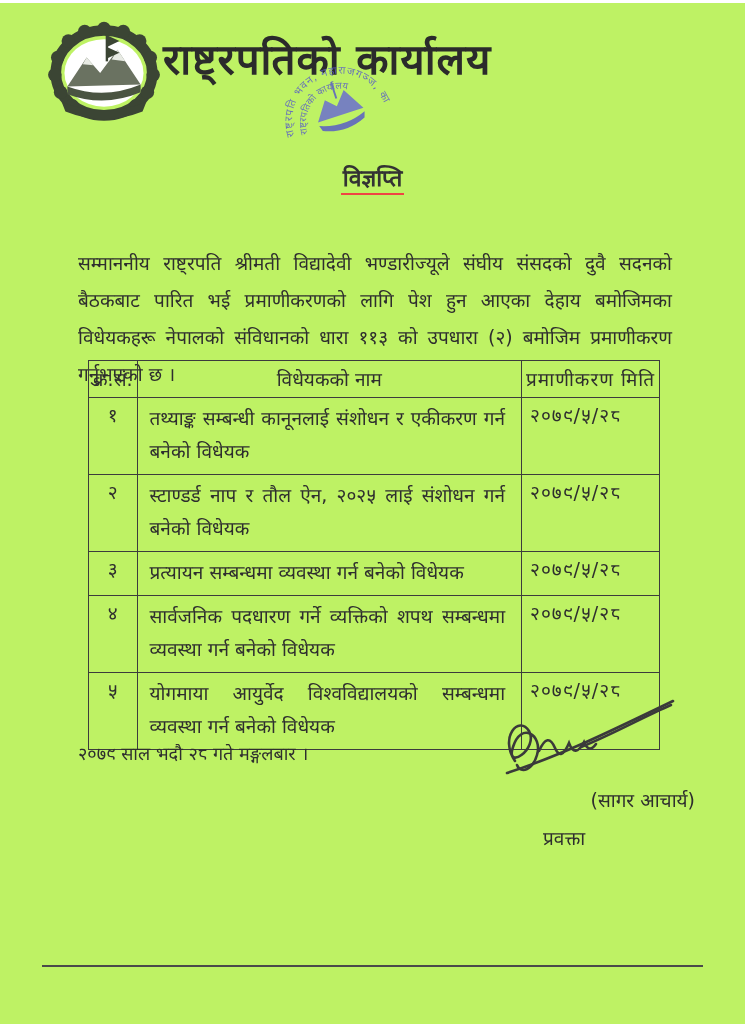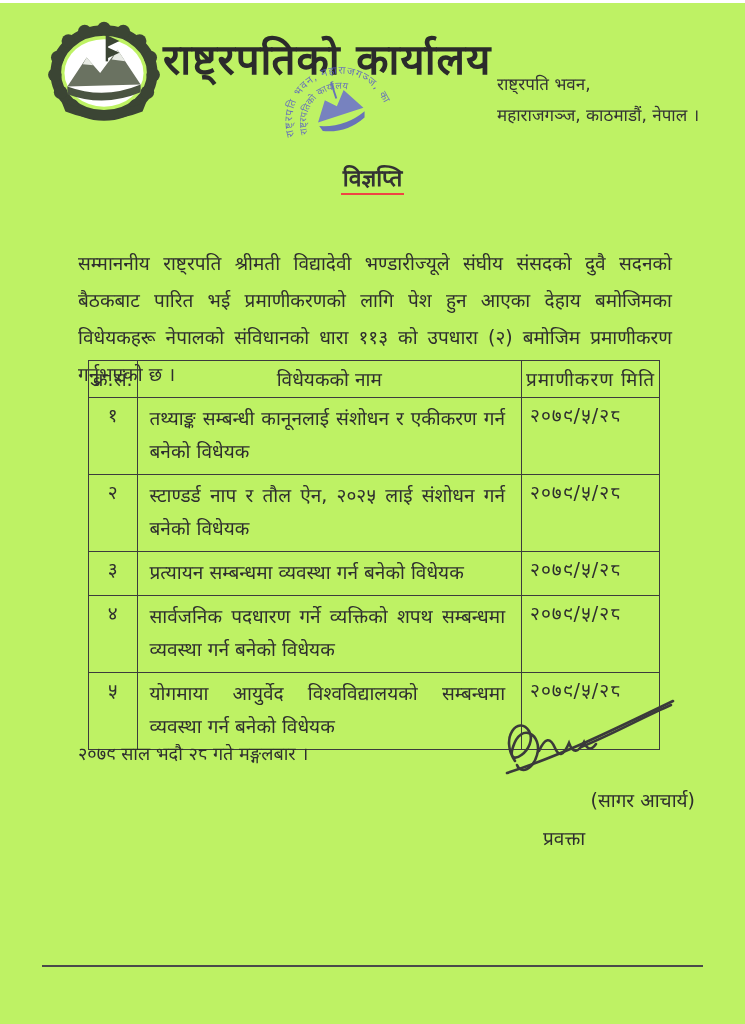--- a/index.html
+++ b/index.html
@@ -170,24 +170,20 @@
       <textPath href="#arcOuter">राष्ट्रपति भवन, महाराजगञ्ज, काठमाडौं</textPath>
     </text>
     <text font-size="10" fill="#5a5ec6">
       <textPath href="#arcInner">राष्ट्रपतिको कार्यालय</textPath>
     </text>
     <path d="M44,66 L58,46 L68,56 L80,42 L94,66 Z" fill="#6b6fd0"></path>
     <path d="M44,70 Q69,80 94,70 L92,76 Q69,86 46,76 Z" fill="#5a5ec6"></path>
     <line x1="70" y1="30" x2="70" y2="48" stroke="#5a5ec6" stroke-width="2"></line>
   </svg>
 
-  <div class="header-address">
-    <div>राष्ट्रपति भवन,</div>
-    <div>महाराजगञ्ज, काठमाडौं, नेपाल ।</div>
-  </div>
 
   <div class="notice-heading">
     <span>विज्ञप्ति</span>
   </div>
 
   <div class="notice-body">सम्माननीय राष्ट्रपति श्रीमती विद्यादेवी भण्डारीज्यूले संघीय संसदको दुवै सदनको बैठकबाट पारित भई प्रमाणीकरणको लागि पेश हुन आएका देहाय बमोजिमका विधेयकहरू नेपालको संविधानको धारा ११३ को उपधारा (२) बमोजिम प्रमाणीकरण गर्नुभएको छ ।</div>
 
   <table class="bill-table">
     <thead>
       <tr>

